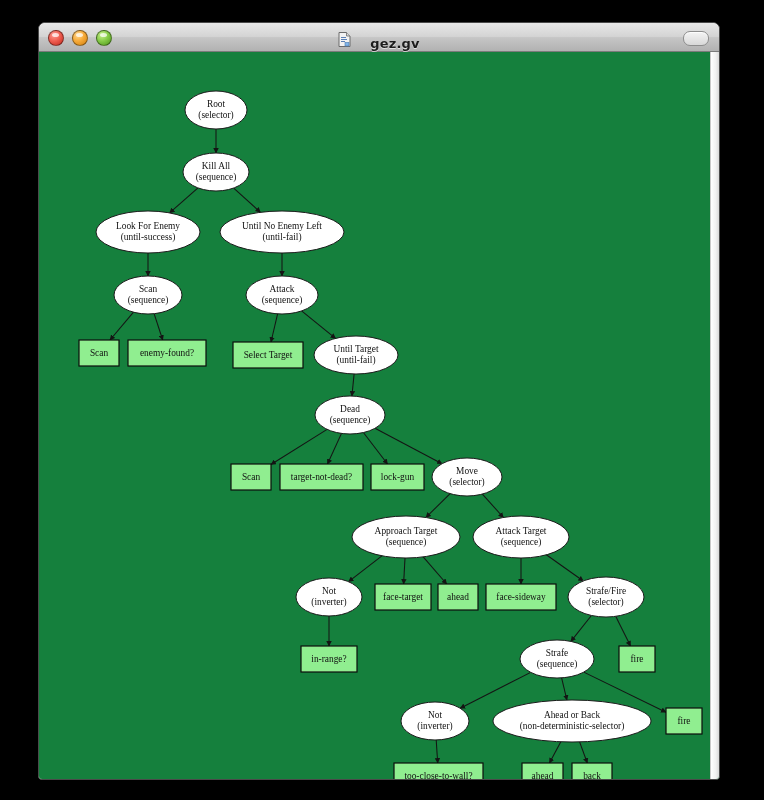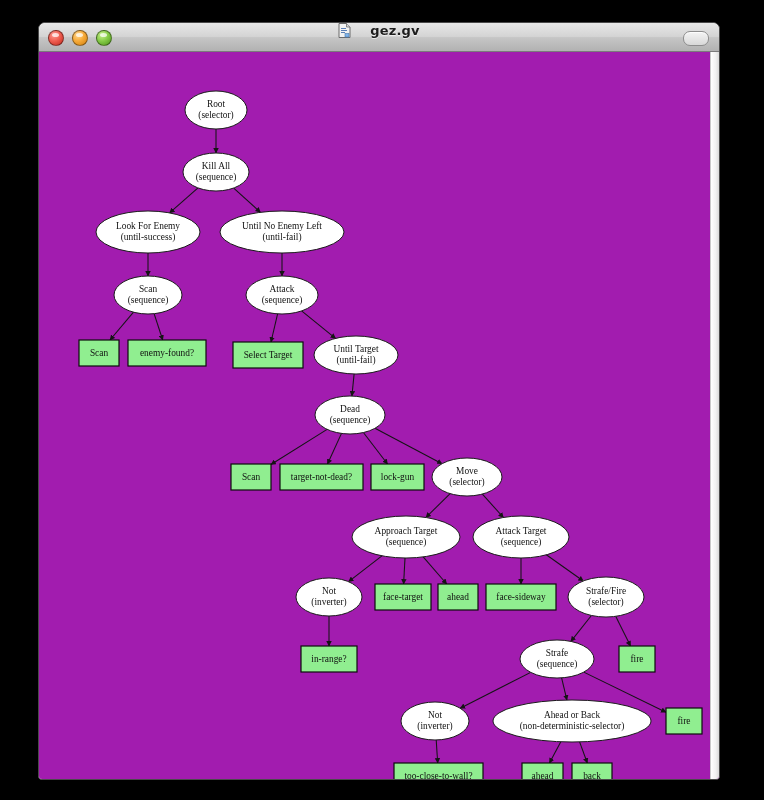--- a/index.html
+++ b/index.html
@@ -62,21 +62,21 @@
   }
   .light.close  { background: radial-gradient(circle at 35% 28%, #ff9a92 0%, #ef5f52 45%, #c3281c 100%); }
   .light.min    { background: radial-gradient(circle at 35% 28%, #ffd892 0%, #f7ab3a 45%, #cf7e0b 100%); }
   .light.max    { background: radial-gradient(circle at 35% 28%, #c9f08d 0%, #87cc49 45%, #4d9416 100%); }
 
   .title-center {
     position: absolute;
     left: 0; right: 0; top: 0;
     height: 28px;
     display: flex;
-    align-items: flex-start;
+    align-items: flex-end;
     justify-content: center;
     gap: 19px;
   }
   .title-text {
     font-family: "DejaVu Sans", sans-serif;
     font-size: 13px;
     font-weight: bold;
     color: #1c1c1c;
     text-shadow: 0 1px 0 rgba(255,255,255,0.6);
     letter-spacing: 0.2px;
@@ -92,21 +92,21 @@
     border-radius: 7px;
     border: 1px solid #8d8d8d;
     background: linear-gradient(to bottom,#f4f4f4,#d8d8d8);
     box-shadow: inset 0 1px 0 rgba(255,255,255,0.8);
   }
 
   .canvas-wrap {
     position: relative;
     width: 680px;
     height: 727px;
-    background: #a21caf;
+    background: #15803d;
     overflow: hidden;
   }
   .right-gutter {
     position: absolute;
     right: 0; top: 0;
     width: 8px; height: 100%;
     background: linear-gradient(to right,#ffffff,#f1f1f1 60%,#d9d9d9 100%);
     border-left: 1px solid #c9c9c9;
   }
 

